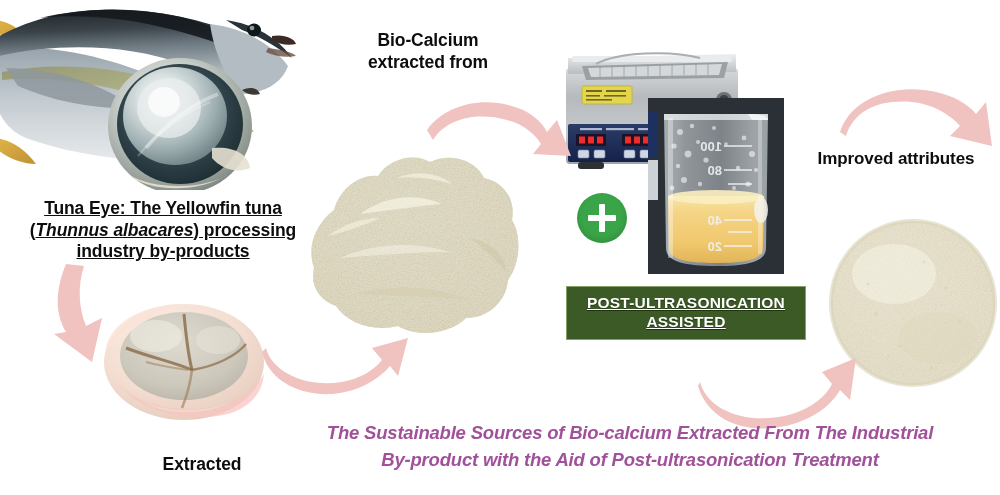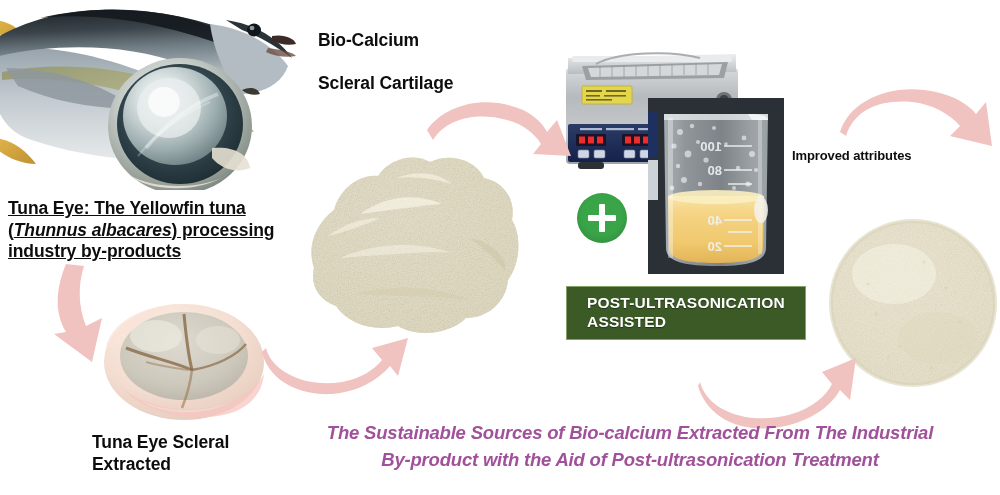--- a/index.html
+++ b/index.html
@@ -2,47 +2,48 @@
 <html><head>
 <meta charset="utf-8">
 <style>
   html,body{margin:0;padding:0;background:#ffffff;}
   body{width:1000px;height:495px;position:relative;overflow:hidden;
        font-family:"Liberation Sans","DejaVu Sans",sans-serif;}
   .stage{position:absolute;left:0;top:0;width:1000px;height:495px;background:#fff;}
 
   
   .label{
-    position:absolute;color:#0d0d0d;font-weight:bold;
+    position:absolute;color:#0d0d0d;font-weight:bold;text-align:center;
     line-height:1.24;letter-spacing:-0.1px;
   }
   #label-tuna-eye{left:8px;top:198px;width:310px;font-size:17.5px;text-decoration:underline;}
   #label-biocalcium{left:318px;top:30px;width:220px;font-size:17.5px;}
   #label-cartilage{left:92px;top:432px;width:220px;font-size:17.5px;}
-  #label-improved{left:792px;top:148px;width:208px;font-size:13px;}
+  #label-improved{left:792px;top:148px;width:208px;font-size:17px;}
   .ital{font-style:italic;}
 
   
   #caption{
     position:absolute;left:264px;top:420px;width:732px;text-align:center;
     color:#a1519a;font-weight:bold;font-style:italic;font-size:18.5px;
     line-height:1.45;letter-spacing:-0.2px;
   }
 
   
   #banner-ultrasonication{
     position:absolute;left:566px;top:286px;width:240px;height:54px;
     background:#3b5a26;border:1px solid #86a06a;
     display:flex;align-items:center;justify-content:center;
     box-sizing:border-box;
   }
   #banner-ultrasonication span{
-    color:#ffffff;font-weight:bold;font-size:15.5px;
+    color:#ffffff;font-weight:bold;font-size:15.5px;text-align:center;
     line-height:1.22;letter-spacing:0.2px;
     text-shadow:0 1px 1px rgba(0,0,0,.45);
+    text-decoration:underline;
   }
 
   
   #plus-badge{
     position:absolute;left:577px;top:193px;width:50px;height:50px;
     border-radius:50%;background:#3aa548;
     box-shadow:inset 0 -3px 6px rgba(0,0,0,.12);
   }
   #plus-badge::before,#plus-badge::after{
     content:"";position:absolute;background:#fff;border-radius:1px;
@@ -470,26 +471,25 @@
   </div>
 
   <div class="label" id="label-tuna-eye">
     <span>Tuna Eye: The Yellowfin tuna</span><br>
     <span>(</span><span class="ital">Thunnus albacares</span><span>) processing</span><br>
     <span>industry  by-products</span>
   </div>
 
   <div class="label" id="label-biocalcium">
     <span>Bio-Calcium</span><br>
+    <span>extracted from</span><br>
+  </div>
+
+  <div class="label" id="label-cartilage">
     <br>
-    <span>Scleral Cartilage</span>
-  </div>
-
-  <div class="label" id="label-cartilage">
-    <span>Tuna Eye Scleral</span><br>
     <span>Extracted</span>
   </div>
 
   <div class="label" id="label-improved">
     <span>Improved attributes</span><br>
   </div>
 
   <div id="caption">
     <span>The Sustainable Sources of Bio-calcium Extracted From The Industrial</span><br>
     <span>By-product with the Aid of Post-ultrasonication Treatment</span>

